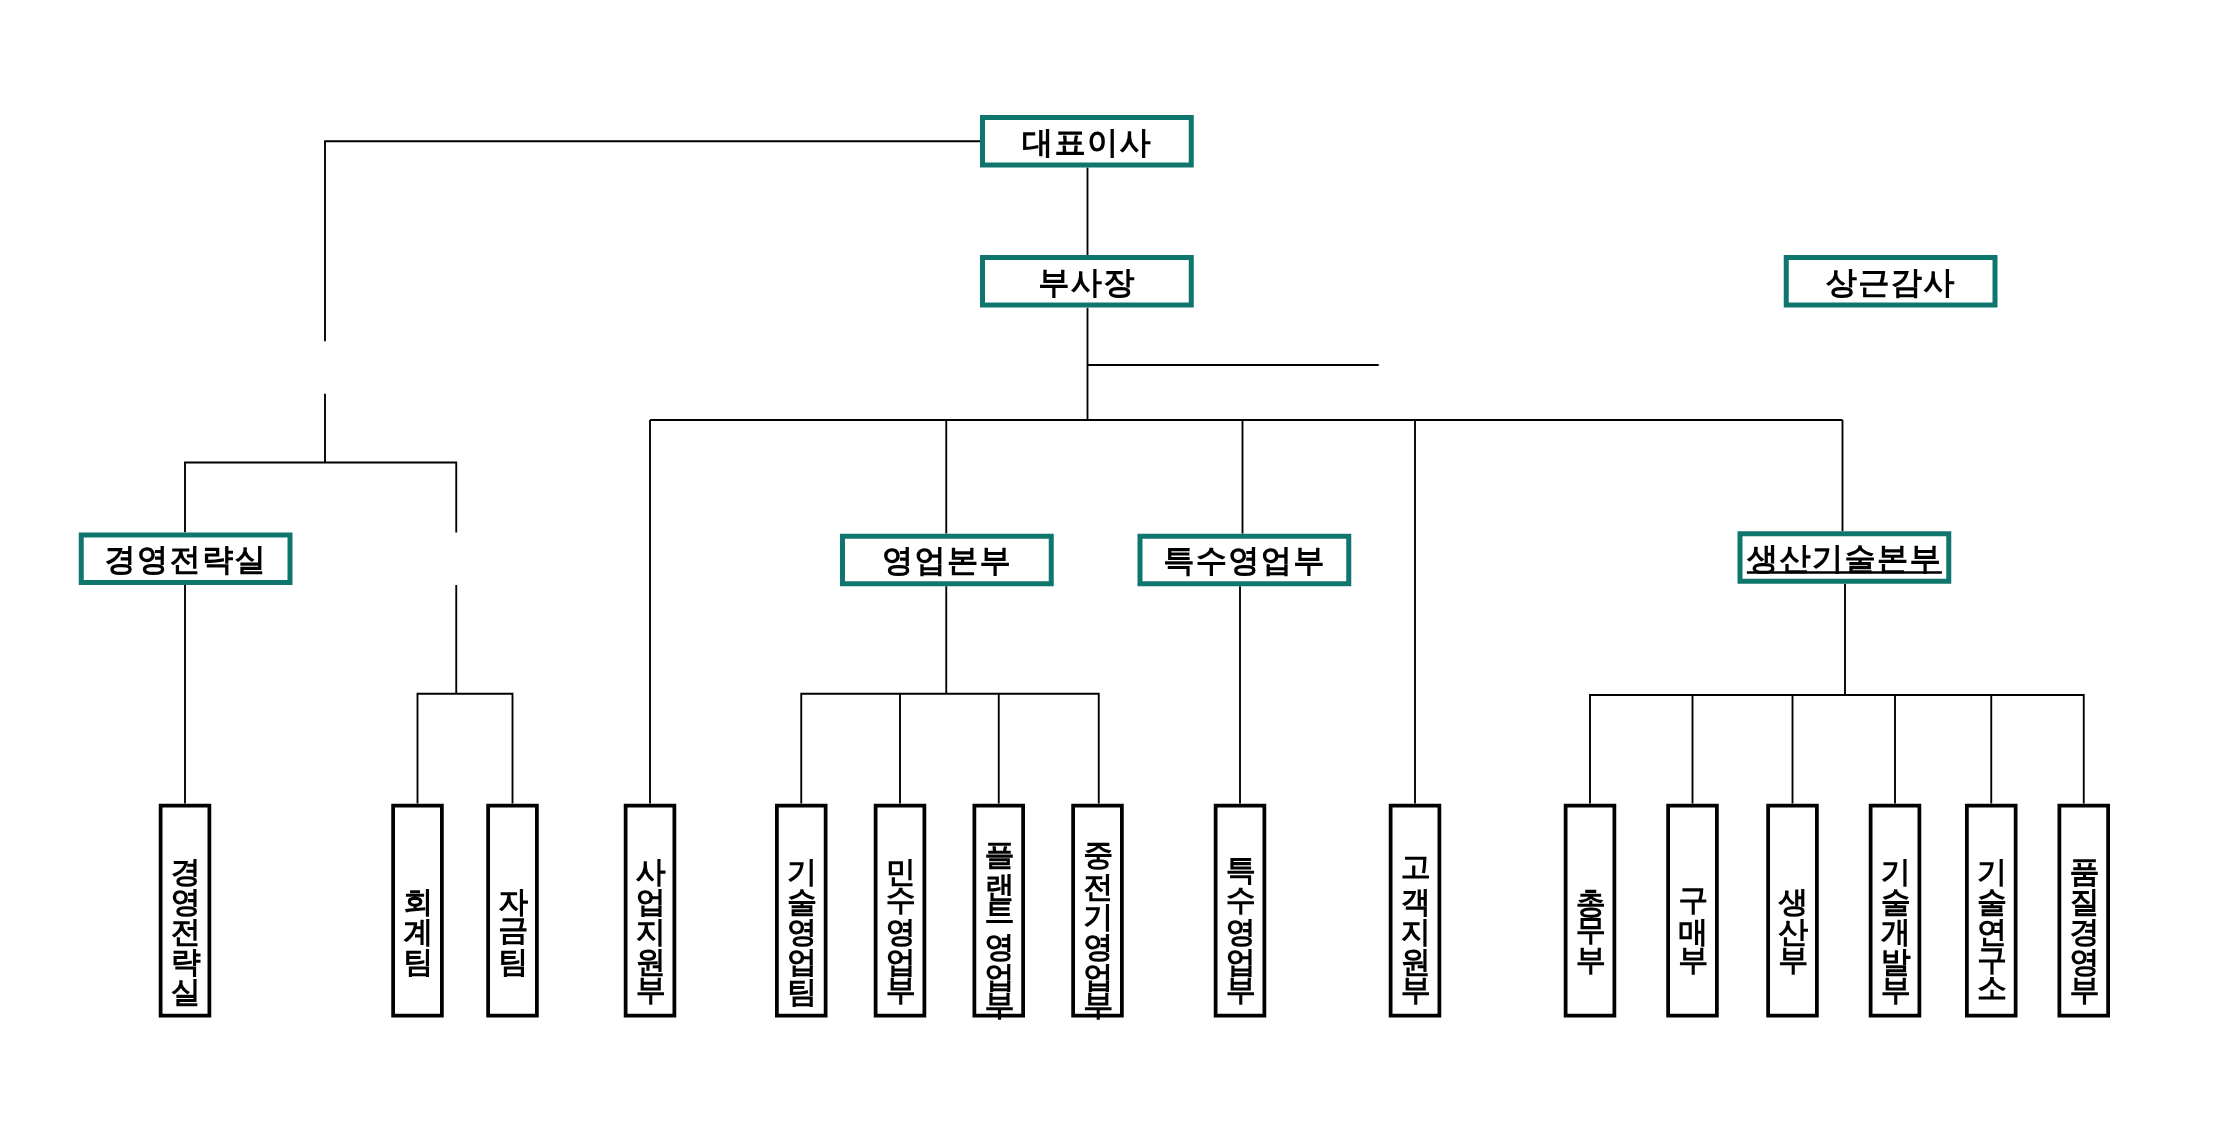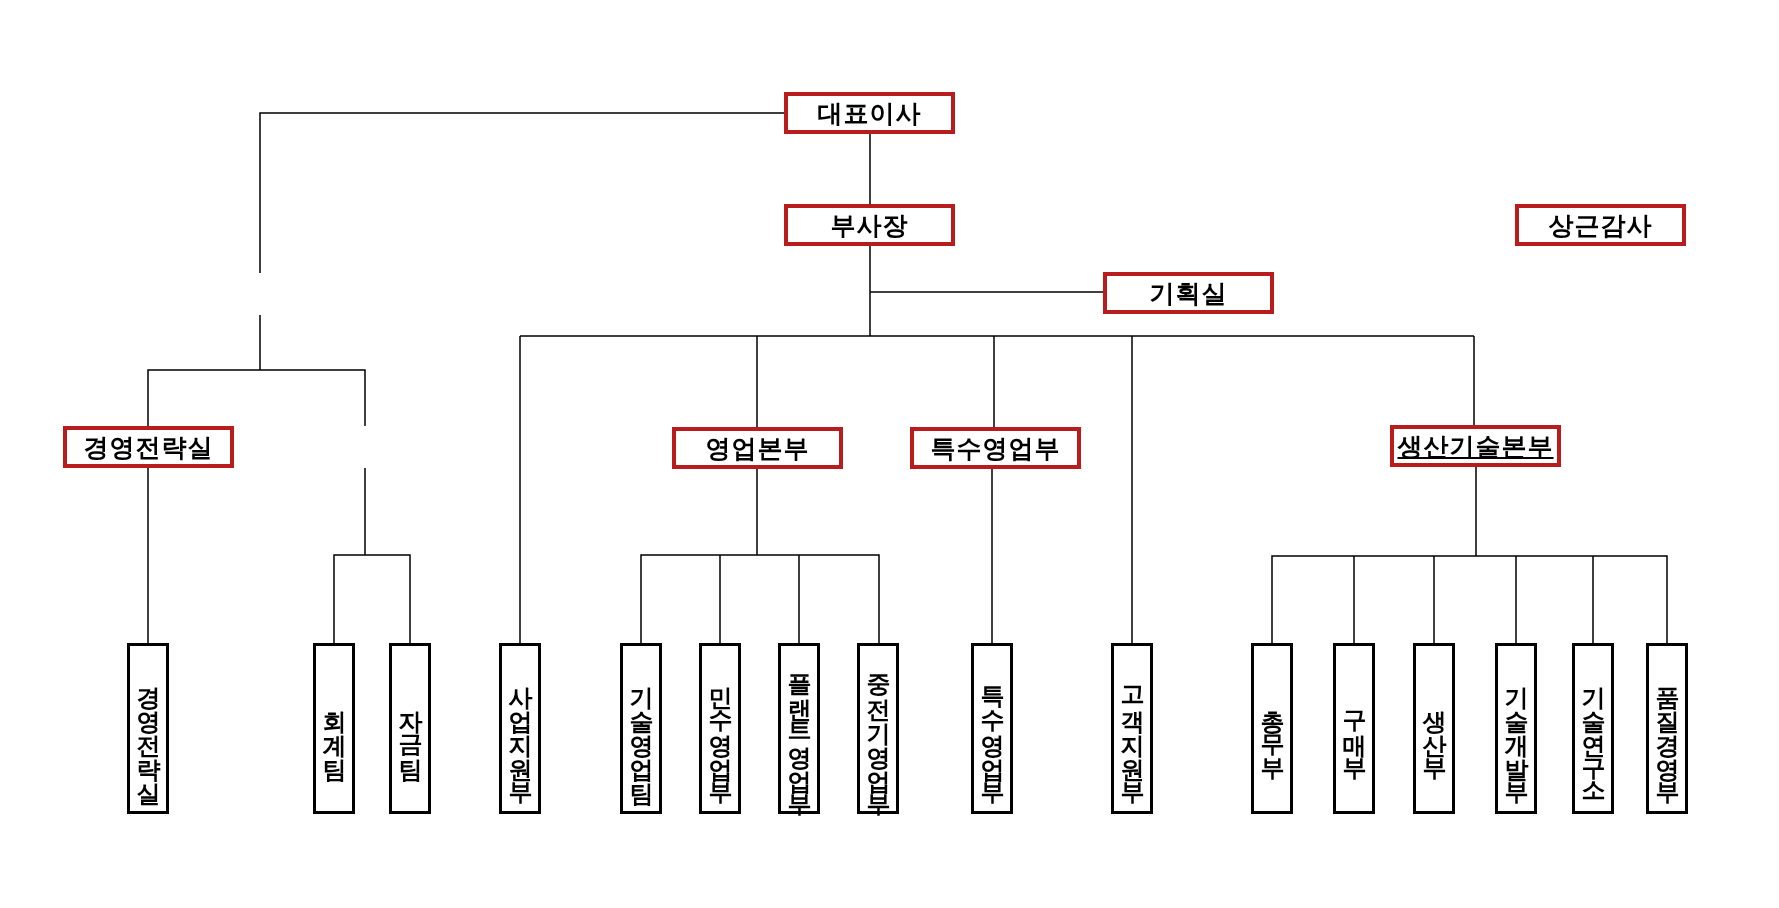--- a/index.html
+++ b/index.html
@@ -24,21 +24,21 @@
   #wires path {
     fill: none;
     stroke: #000000;
     stroke-width: 1.5;
   }
   .hnode {
     position: absolute;
     box-sizing: border-box;
     width: 171px;
     height: 42px;
-    border: 4px solid #b91c1c;
+    border: 4px solid #0f766e;
     background: #ffffff;
     display: flex;
     align-items: center;
     justify-content: center;
     font-size: 25px;
     font-weight: bold;
     color: #000000;
     white-space: nowrap;
     letter-spacing: 1px;
   }
@@ -79,22 +79,21 @@
     <path d="M994 336 V427"></path>
     <path d="M1132 336 V643"></path>
     <path d="M1474 336 V425"></path>
     <path d="M757 468 V555 M641 643 V555 H879 V643 M720 555 V643 M799 555 V643"></path>
     <path d="M992 468 V643"></path>
     <path d="M1476 466 V556 M1272 643 V556 H1667 V643 M1354 556 V643 M1434 556 V643 M1516 556 V643 M1593 556 V643"></path>
   </svg>
 
   <div class="hnode" style="left:784px; top:92px;">대표이사</div>
   <div class="hnode" style="left:784px; top:204px;text-align:center;">부사장</div>
-  <div class="hnode" style="left:1515px;top:204px;">상근감사</div>
-  <div class="hnode" style="left:1103px;top:272px;">기획실</div>
+  <div class="hnode" style="left:1427px;top:204px;">상근감사</div>
   <div class="hnode" style="left:63px;  top:426px;">경영전략실</div>
   <div class="hnode" style="left:672px; top:427px;font-family:Liberation Serif, serif;">영업본부</div>
   <div class="hnode" style="left:910px; top:427px;">특수영업부</div>
   <div class="hnode" style="left:1390px;top:425px;text-decoration:underline;">생산기술본부</div>
 
   <div class="vnode" style="left:127px; top:643px;">경영전략실</div>
   <div class="vnode" style="left:313px; top:643px;">회계팀</div>
   <div class="vnode" style="left:389px; top:643px;">자금팀</div>
   <div class="vnode" style="left:499px; top:643px;">사업지원부</div>
   <div class="vnode" style="left:620px; top:643px;">기술영업팀</div>

